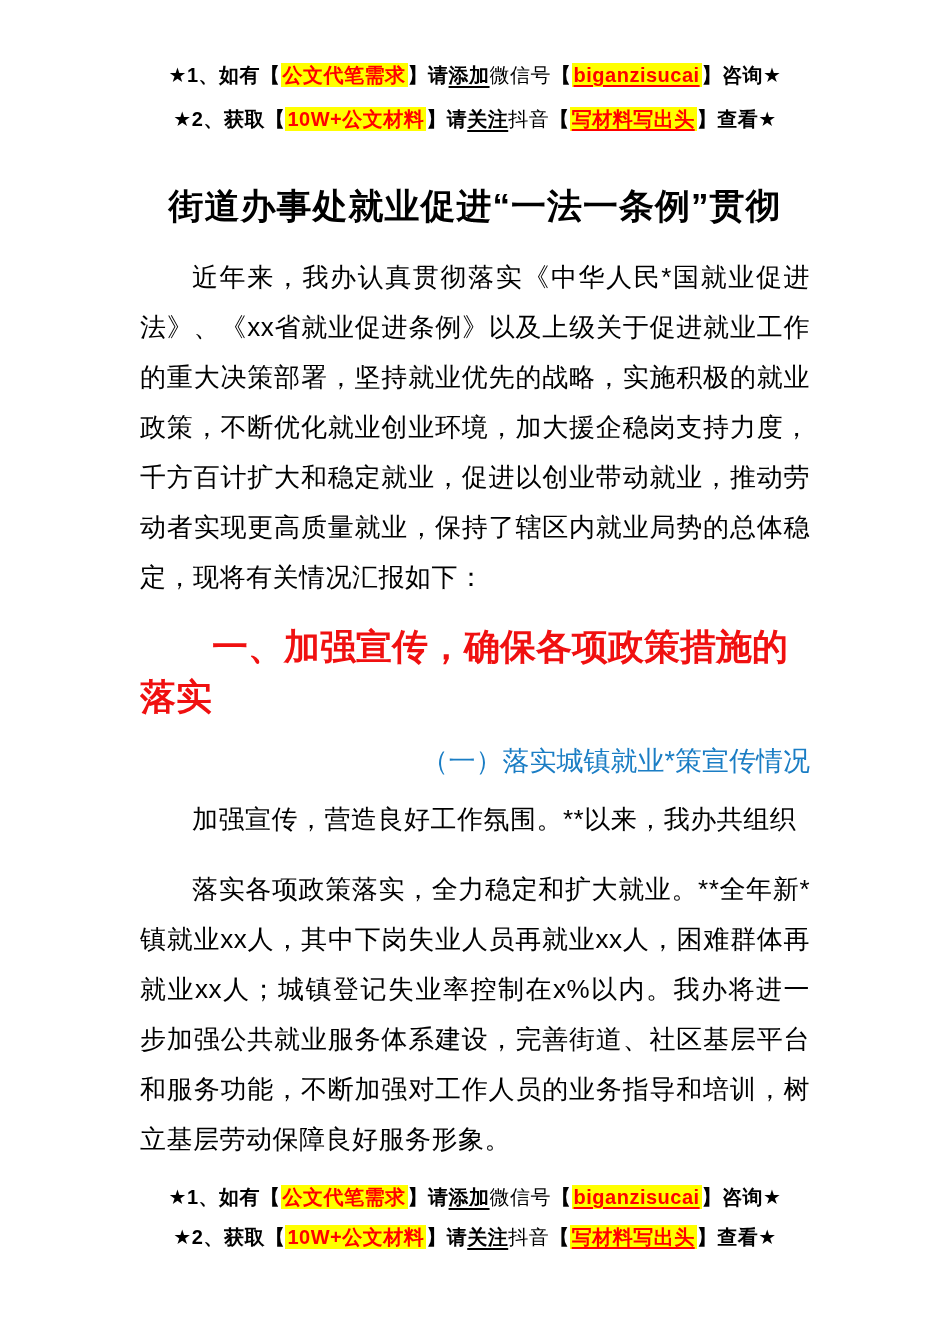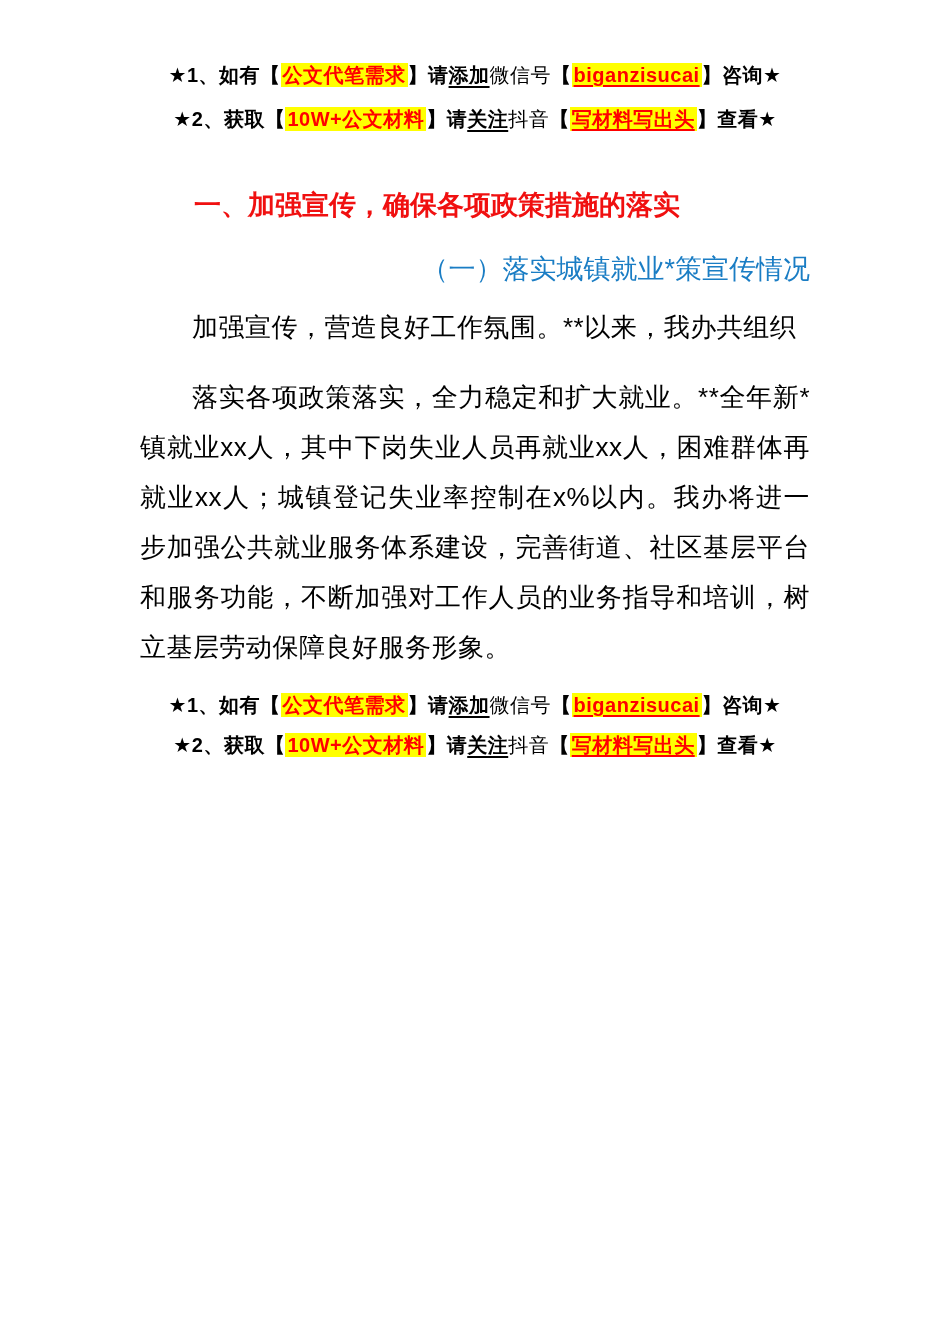--- a/index.html
+++ b/index.html
@@ -45,21 +45,21 @@
     line-height: 50px;
     text-align: justify;
     text-indent: 2em;
     letter-spacing: 0.5px;
   }
   .para-1 { margin-top: 20px; }
   .para-2 { margin-top: 20px; }
   .para-3 { margin-top: 8px; }
   .heading-red {
     margin-top: 20px;
-    font-size: 27px;
+    font-size: 36px;
     line-height: 50px;
     font-weight: 700;
     color: var(--heading-red, #ff0000);
     text-indent: 2em;
   }
   .heading-blue {
     margin-top: 14px;
     font-size: 27px;
     line-height: 50px;
     font-weight: 500;
@@ -76,22 +76,24 @@
   <div class="promo promo-top">
     <div class="promo-line">
       <span>★1、如有【</span><span class="hl">公文代笔需求</span><span>】请</span><span class="u-black">添加</span><span class="w-normal">微信号</span><span>【</span><span class="hl hl-u">biganzisucai</span><span>】咨询★</span>
     </div>
     <div class="promo-line">
       <span>★2、获取【</span><span class="hl">10W+公文材料</span><span>】请</span><span class="u-black">关注</span><span class="w-normal">抖音</span><span>【</span><span class="hl hl-u">写材料写出头</span><span>】查看★</span>
     </div>
   </div>
 
   <h1 class="doc-title">
+    <span>街道办事处就业促进“一法一条例”贯彻</span>
   </h1>
 
+  <p class="para para-1">近年来，我办认真贯彻落实《中华人民*国就业促进法》、《xx省就业促进条例》以及上级关于促进就业工作的重大决策部署，坚持就业优先的战略，实施积极的就业政策，不断优化就业创业环境，加大援企稳岗支持力度，千方百计扩大和稳定就业，促进以创业带动就业，推动劳动者实现更高质量就业，保持了辖区内就业局势的总体稳定，现将有关情况汇报如下：</p>
 
   <div class="heading-red">一、加强宣传，确保各项政策措施的落实</div>
 
   <div class="heading-blue">（一）落实城镇就业*策宣传情况</div>
 
   <p class="para para-3">加强宣传，营造良好工作氛围。**以来，我办共组织</p>
 
   <p class="para para-2">落实各项政策落实，全力稳定和扩大就业。**全年新*镇就业xx人，其中下岗失业人员再就业xx人，困难群体再就业xx人；城镇登记失业率控制在x%以内。我办将进一步加强公共就业服务体系建设，完善街道、社区基层平台和服务功能，不断加强对工作人员的业务指导和培训，树立基层劳动保障良好服务形象。</p>
 
   <div class="promo promo-bottom">

